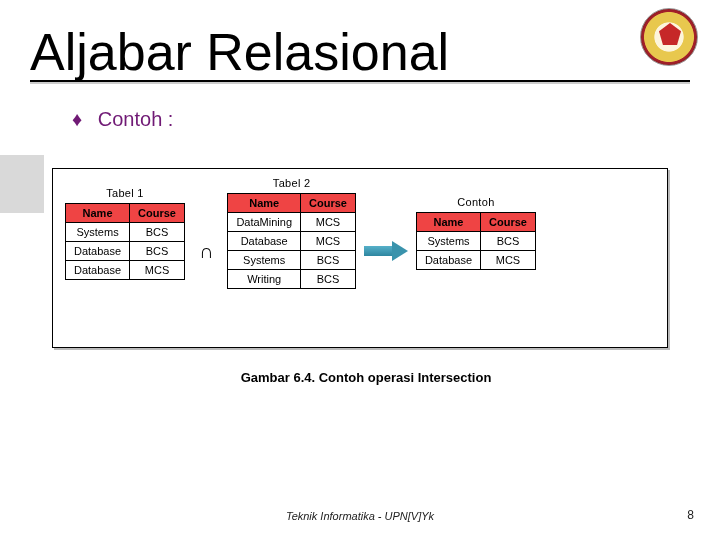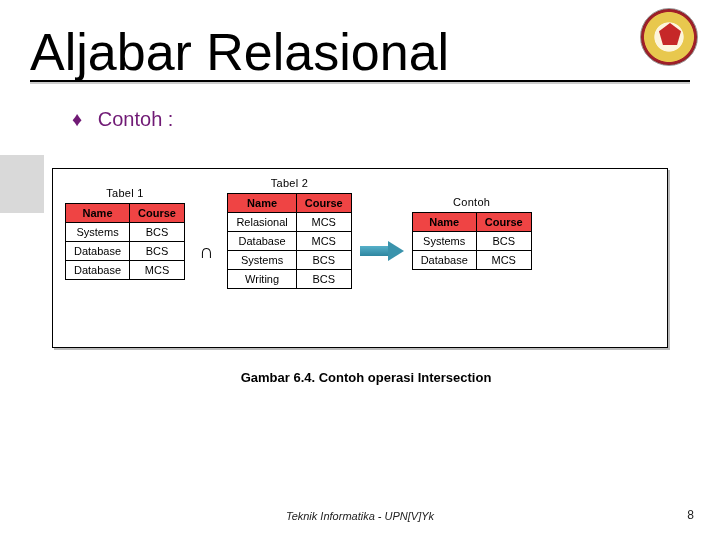--- a/index.html
+++ b/index.html
@@ -209,21 +209,21 @@
 
     <div class="tbl-wrap">
       <div class="tbl-title">Tabel 2</div>
       <table class="mini">
         <tbody>
             <tr>
           <th>Name</th>
           <th>Course</th>
         </tr>
         <tr>
-              <td>Relasional</td>
+              <td>DataMining</td>
               <td>MCS</td>
             </tr>
         <tr>
               <td>Database</td>
               <td>MCS</td>
             </tr>
         <tr>
               <td>Systems</td>
               <td>BCS</td>
             </tr>

